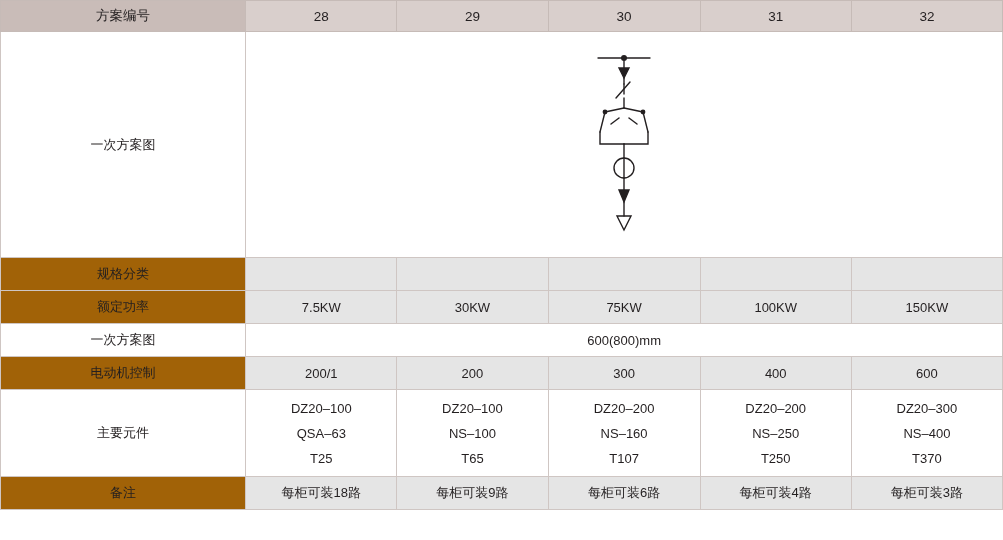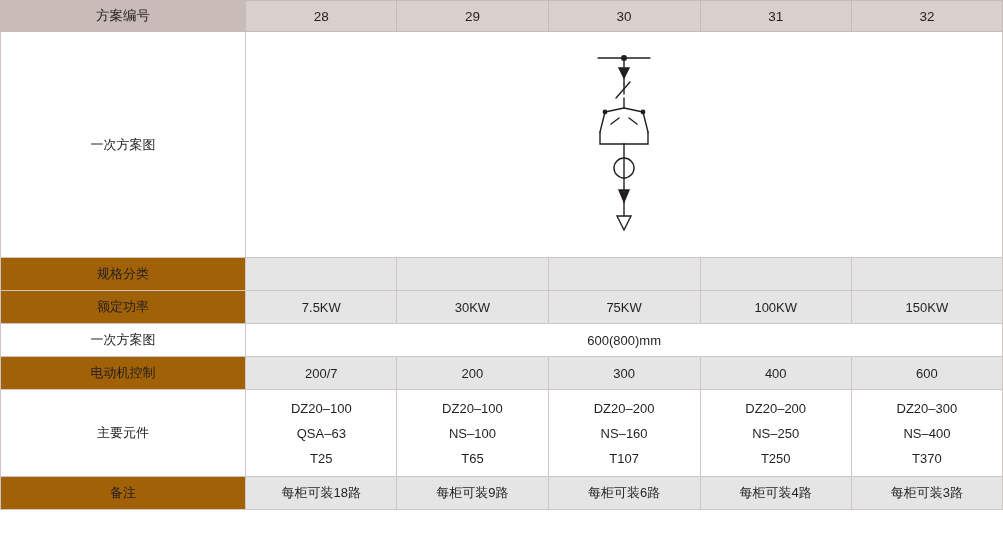--- a/index.html
+++ b/index.html
@@ -180,21 +180,21 @@
       <td>150KW</td>
     </tr>
 
     <tr class="plain width">
       <td class="label-cell plain">一次方案图</td>
       <td colspan="5">600(800)mm</td>
     </tr>
 
     <tr class="tint height">
       <td class="label-cell">电动机控制</td>
-      <td>200/7</td>
+      <td>200/1</td>
       <td>200</td>
       <td>300</td>
       <td>400</td>
       <td>600</td>
     </tr>
 
     <tr class="plain components">
       <td class="label-cell plain">主要元件</td>
       <td>
         <div class="comp-lines">

